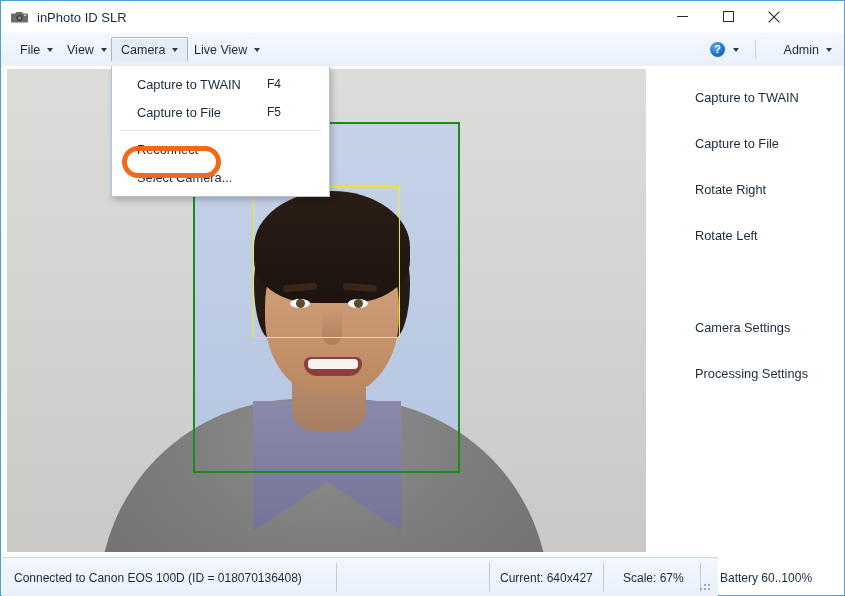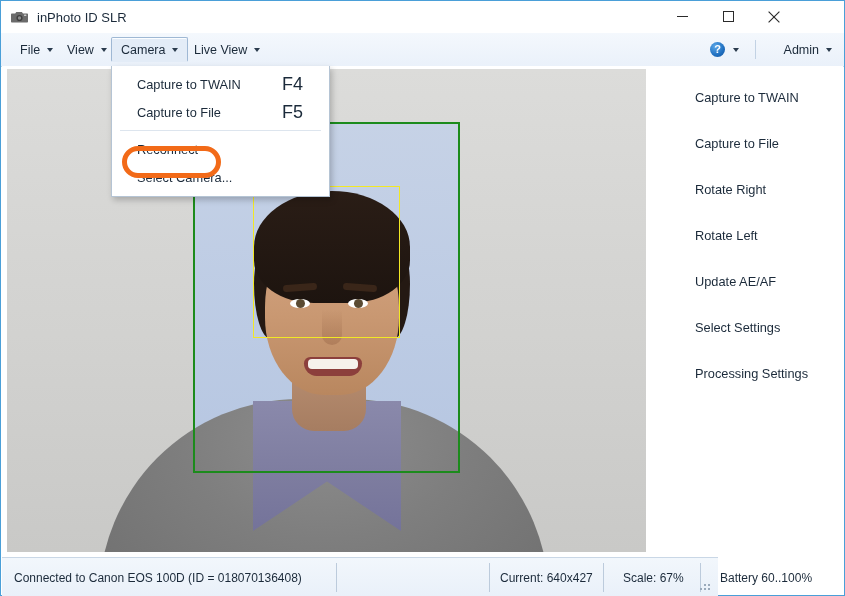--- a/index.html
+++ b/index.html
@@ -382,22 +382,22 @@
     align-items: center;
     font-size: 12.8px;
     color: #1b2a3a;
     padding-left: 25px;
     padding-right: 12px;
     white-space: nowrap;
     cursor: default;
   }
   .dd-shortcut {
     position: absolute;
-    right: 26px;
-    font-size: 18px;
+    right: 48px;
+    font-size: 12px;
     color: #1b2a3a;
   }
   .dd-sep {
     height: 1px;
     background: #dde5ee;
     margin: 4px 8px 4px 8px;
   }
   #highlight-oval {
     position: absolute;
     left: 121px;
@@ -517,25 +517,22 @@
         </div>
       <div class="action-btn" style="top:62px">
           <span>Capture to File</span>
         </div>
       <div class="action-btn" style="top:108px">
           <span>Rotate Right</span>
         </div>
       <div class="action-btn" style="top:154px">
           <span>Rotate Left</span>
         </div>
-      <div class="action-btn" style="top:200px">
-          <span>Update AE/AF</span>
-        </div>
       <div class="action-btn" style="top:246px">
-          <span>Select Settings</span>
+          <span>Camera Settings</span>
         </div>
       <div class="action-btn" style="top:292px">
           <span>Processing Settings</span>
         </div>
     </div>
   </div>
 
   <div id="statusbar">
     <div class="status-cell" style="left:12px">Connected to Canon EOS 100D (ID = 018070136408)</div>
     <div class="status-div" style="left:334px"></div>

